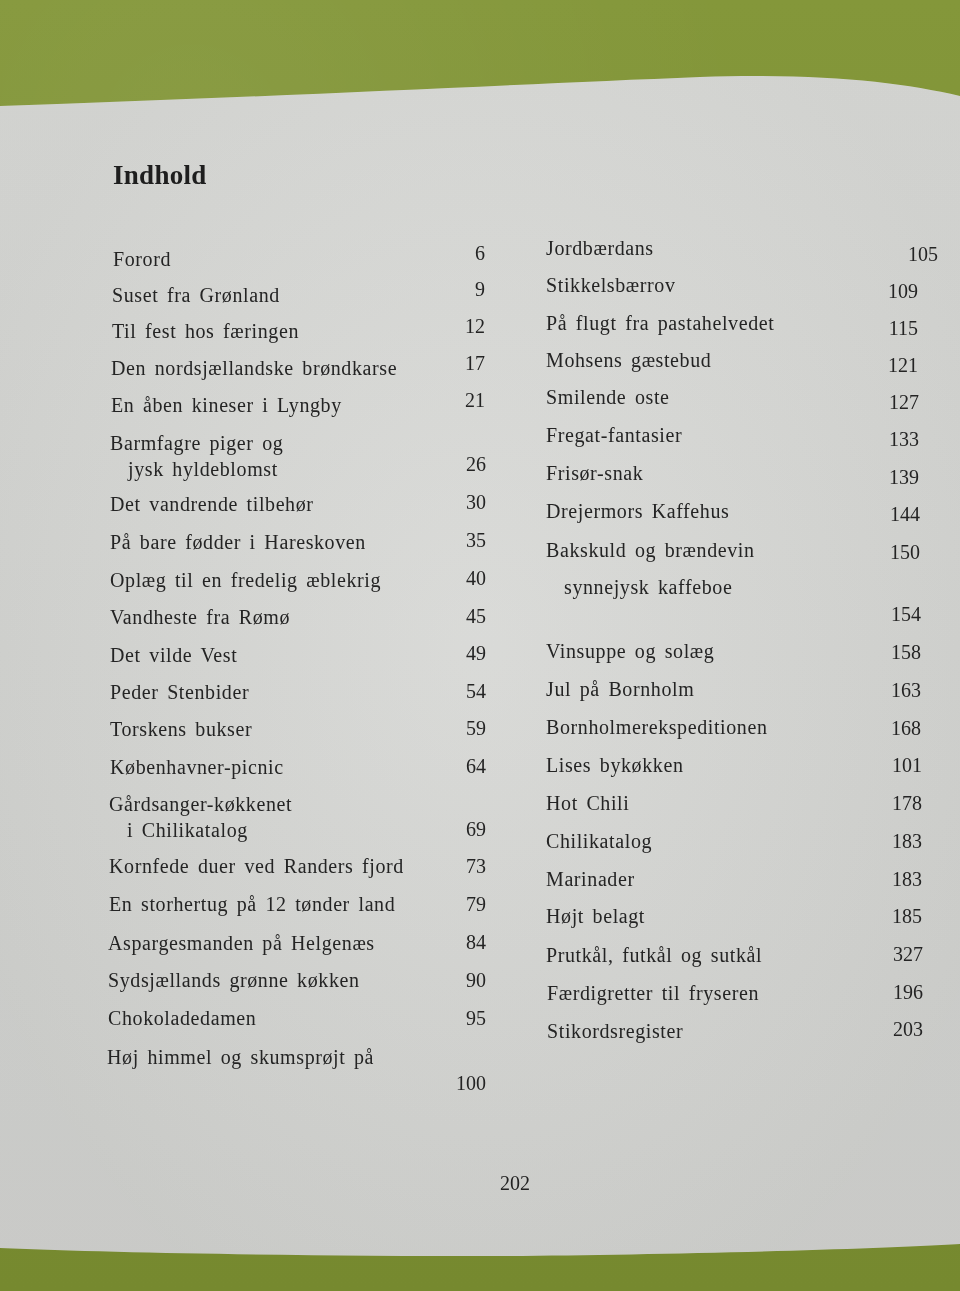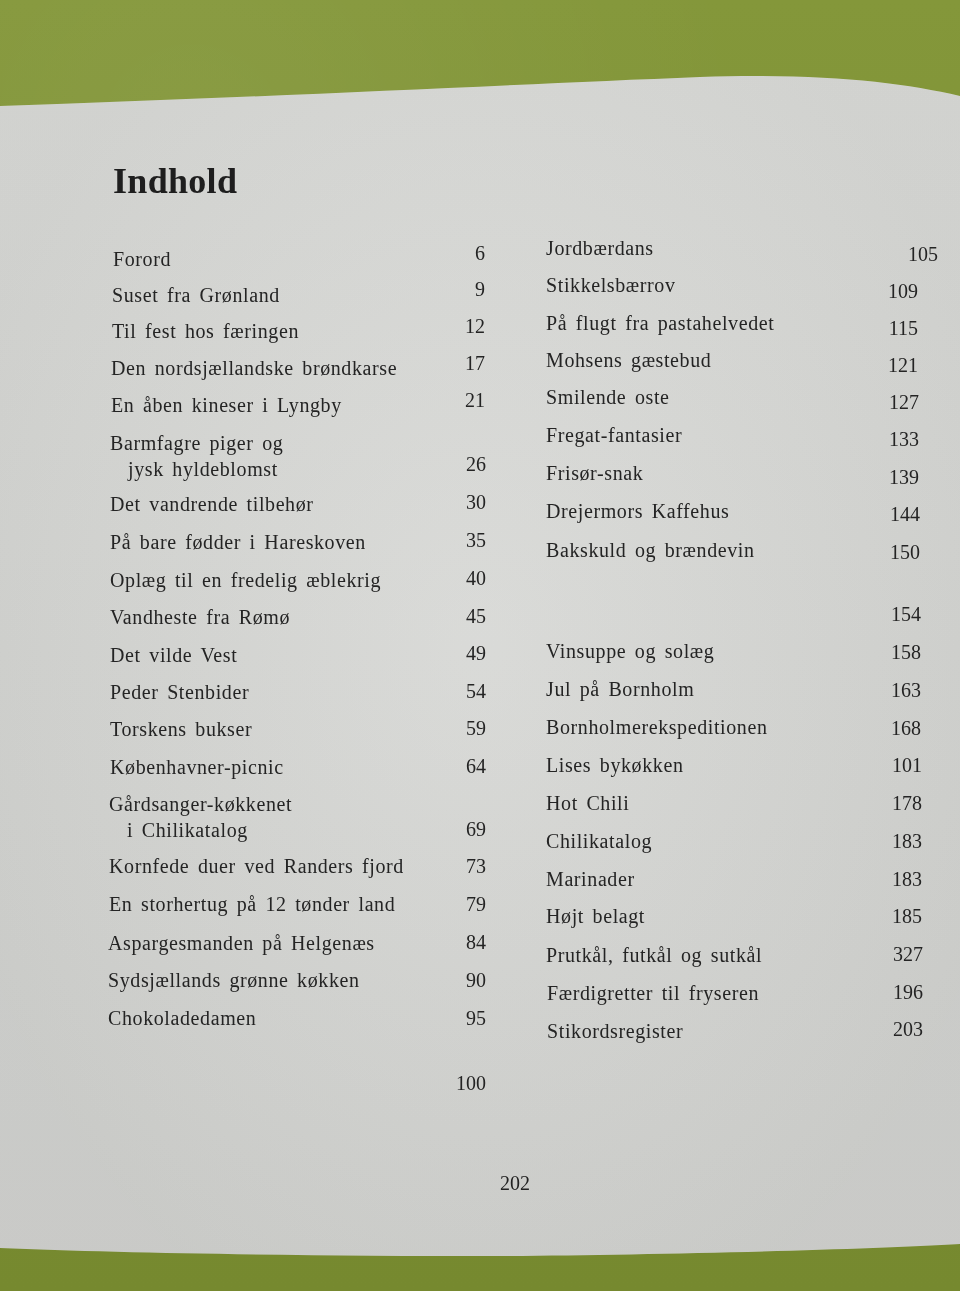--- a/index.html
+++ b/index.html
@@ -20,21 +20,21 @@
     background: linear-gradient(180deg, #d9dad7 0%, #d3d4d1 50%, #cfd0cd 100%);
     clip-path: path("M0,106 C250,98 500,85 700,77 C820,73 900,82 960,96 L960,1244 C860,1250 640,1255 500,1256 C300,1256 120,1253 0,1248 Z");
   }
   .page-shade {
     position: absolute; inset: 0;
     background: radial-gradient(ellipse at 50% 50%, rgba(255,255,255,0.15), rgba(0,0,0,0.03) 80%);
     clip-path: inherit;
   }
   .title {
     position: absolute; left: 113px; top: 160px;
-    font-size: 36px; font-weight: bold; color: #1e1e1e;
+    font-size: 27px; font-weight: bold; color: #1e1e1e;
     letter-spacing: 0.3px;
   }
   .col {
     position: absolute;
   }
   .entry {
     position: absolute; left: 0;
     font-size: 20px; color: #242424; line-height: 26px;
     letter-spacing: 0.6px; word-spacing: 3px;
   }
@@ -158,20 +158,21 @@
         <span class="label">Sydsjællands grønne køkken</span>
       </div>
     <div class="num" style="left:426px;top:967px">90</div>
 
     <div class="entry" style="left:108px;top:1005px">
         <span class="label">Chokoladedamen</span>
       </div>
     <div class="num" style="left:426px;top:1005px">95</div>
 
     <div class="entry" style="left:107px;top:1044px">
+        <span class="label">Høj himmel og skumsprøjt på</span>
       </div>
     <div class="num" style="left:426px;top:1070px">100</div>
   </div>
 
   <div class="col">
     <div class="entry" style="left:546px;top:235px">
         <span class="label">Jordbærdans</span>
       </div>
     <div class="num" style="left:878px;top:241px">105</div>
 
@@ -209,20 +210,21 @@
         <span class="label">Drejermors Kaffehus</span>
       </div>
     <div class="num" style="left:860px;top:501px">144</div>
 
     <div class="entry" style="left:546px;top:537px">
         <span class="label">Bakskuld og brændevin</span>
       </div>
     <div class="num" style="left:860px;top:539px">150</div>
 
     <div class="entry" style="left:546px;top:574px">
+        <span class="label2">synnejysk kaffeboe</span>
       </div>
     <div class="num" style="left:861px;top:601px">154</div>
 
     <div class="entry" style="left:546px;top:638px">
         <span class="label">Vinsuppe og solæg</span>
       </div>
     <div class="num" style="left:861px;top:639px">158</div>
 
     <div class="entry" style="left:546px;top:676px">
         <span class="label">Jul på Bornholm</span>

